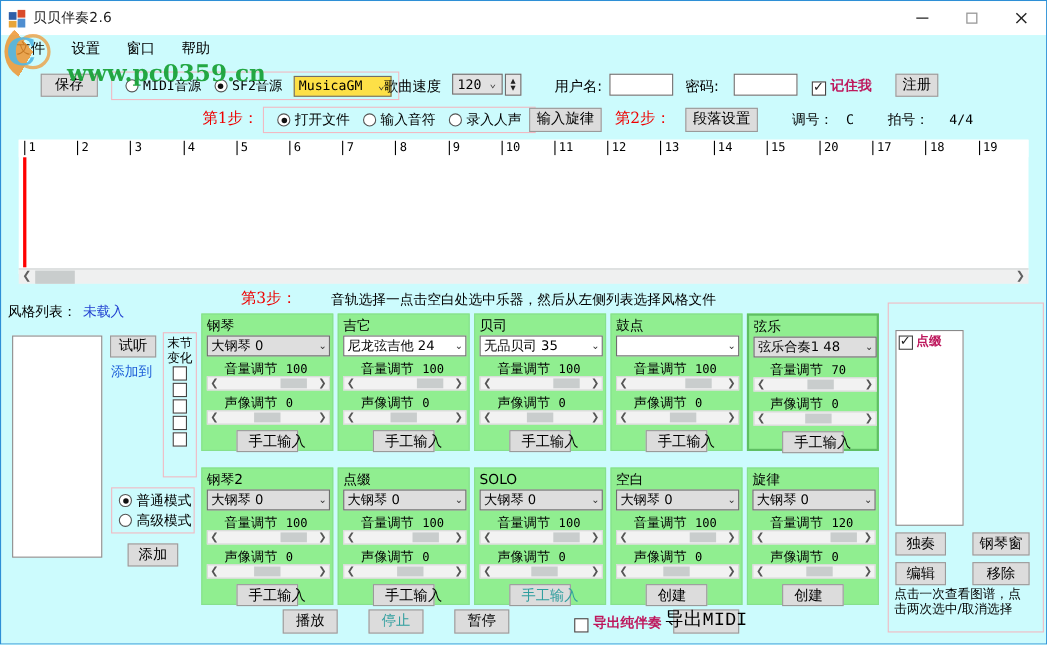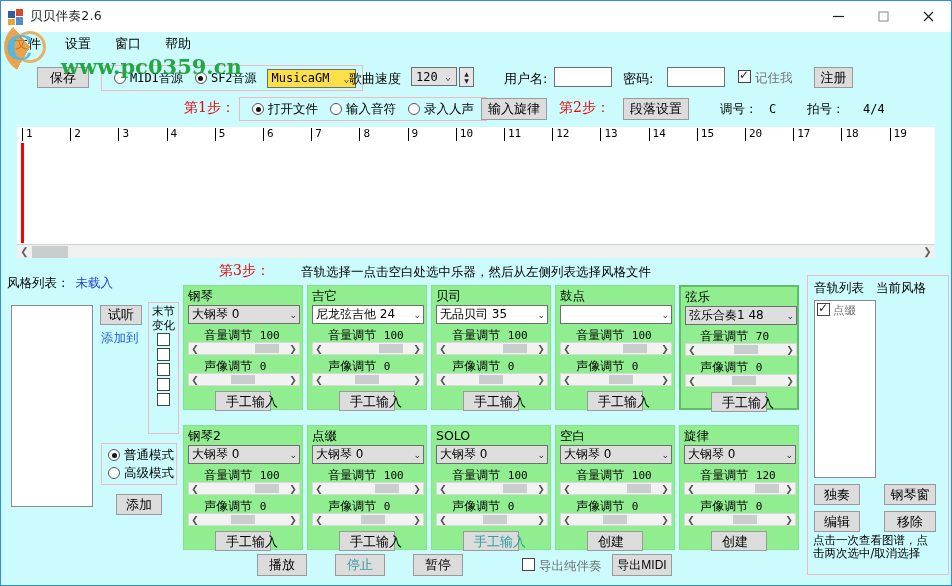--- a/index.html
+++ b/index.html
@@ -132,22 +132,22 @@
   .radio .dot {
     width: 12px; height: 12px; border-radius: 50%;
     border: 1px solid #555; background: #fff;
     display: inline-block; position: relative; flex: none;
   }
   .radio .dot.on::after {
     content:''; position:absolute; left:2.5px; top:2.5px;
     width:5px; height:5px; border-radius:50%; background:#111;
   }
   .chk {
-    display: inline-flex; align-items: flex-start; gap: 4px;
-    font-size: 12.5px; color: #737373; white-space: nowrap;
+    display: inline-flex; align-items: flex-end; gap: 4px;
+    font-size: 12.5px; color: #be185d; white-space: nowrap; font-weight: bold;
   }
   .chk .box {
     width: 13px; height: 13px; border: 1px solid #444; background: #fff;
     display:inline-block; position: relative; flex:none;
   }
   .chk .box.on::after {
     content:'✓'; position:absolute; left:0px; top:-3px;
     font-size: 12px; color:#222; line-height:15px;
   }
   .lbl { font-size: 12.5px; color: #000; white-space: nowrap;
@@ -727,25 +727,20 @@
         <div class="slider">
           <span class="arr">❮</span>
           <span class="thumb" style="left:48px"></span>
           <span class="arr r">❯</span>
         </div>
         <div class="btn pbtn">创建</div>
       </div>
     </div>
 
   <div class="right-panel">
-    <div class="rp-hdr">
-      <span>音轨列表</span>
-      &nbsp;
-      <span>当前风格</span>
-    </div>
     <div class="rp-list">
       <span class="chk">
         <span class="box on"></span>
         <span>点缀</span>
       </span>
     </div>
     <div class="rp-btns">
       <div class="btn" style="height:21px;">独奏</div>
       <div class="btn" style="height:21px;">钢琴窗</div>
       <div class="btn" style="height:21px;">编辑</div>
@@ -758,16 +753,16 @@
   </div>
 
   <div class="bottom">
     <div class="btn" style="position:absolute;left:256px;top:3px;width:50px;height:22px;">播放</div>
     <div class="btn disabled" style="position:absolute;left:334px;top:3px;width:50px;height:22px;">停止</div>
     <div class="btn" style="position:absolute;left:412px;top:3px;width:50px;height:22px;">暂停</div>
     <span class="chk" style="position:absolute;left:521px;top:7px;">
       <span class="box"></span>
       <span>导出纯伴奏</span>
     </span>
-    <div class="btn" style="position:absolute;left:611px;top:3px;width:60px;height:22px;font-family:Liberation Sans, sans-serif;font-size:12px;">导出MIDI</div>
+    <div class="btn" style="position:absolute;left:611px;top:3px;width:60px;height:22px;font-family:Liberation Mono, monospace;font-size:17px;">导出MIDI</div>
   </div>
 
 </div>
 
 </body></html>

